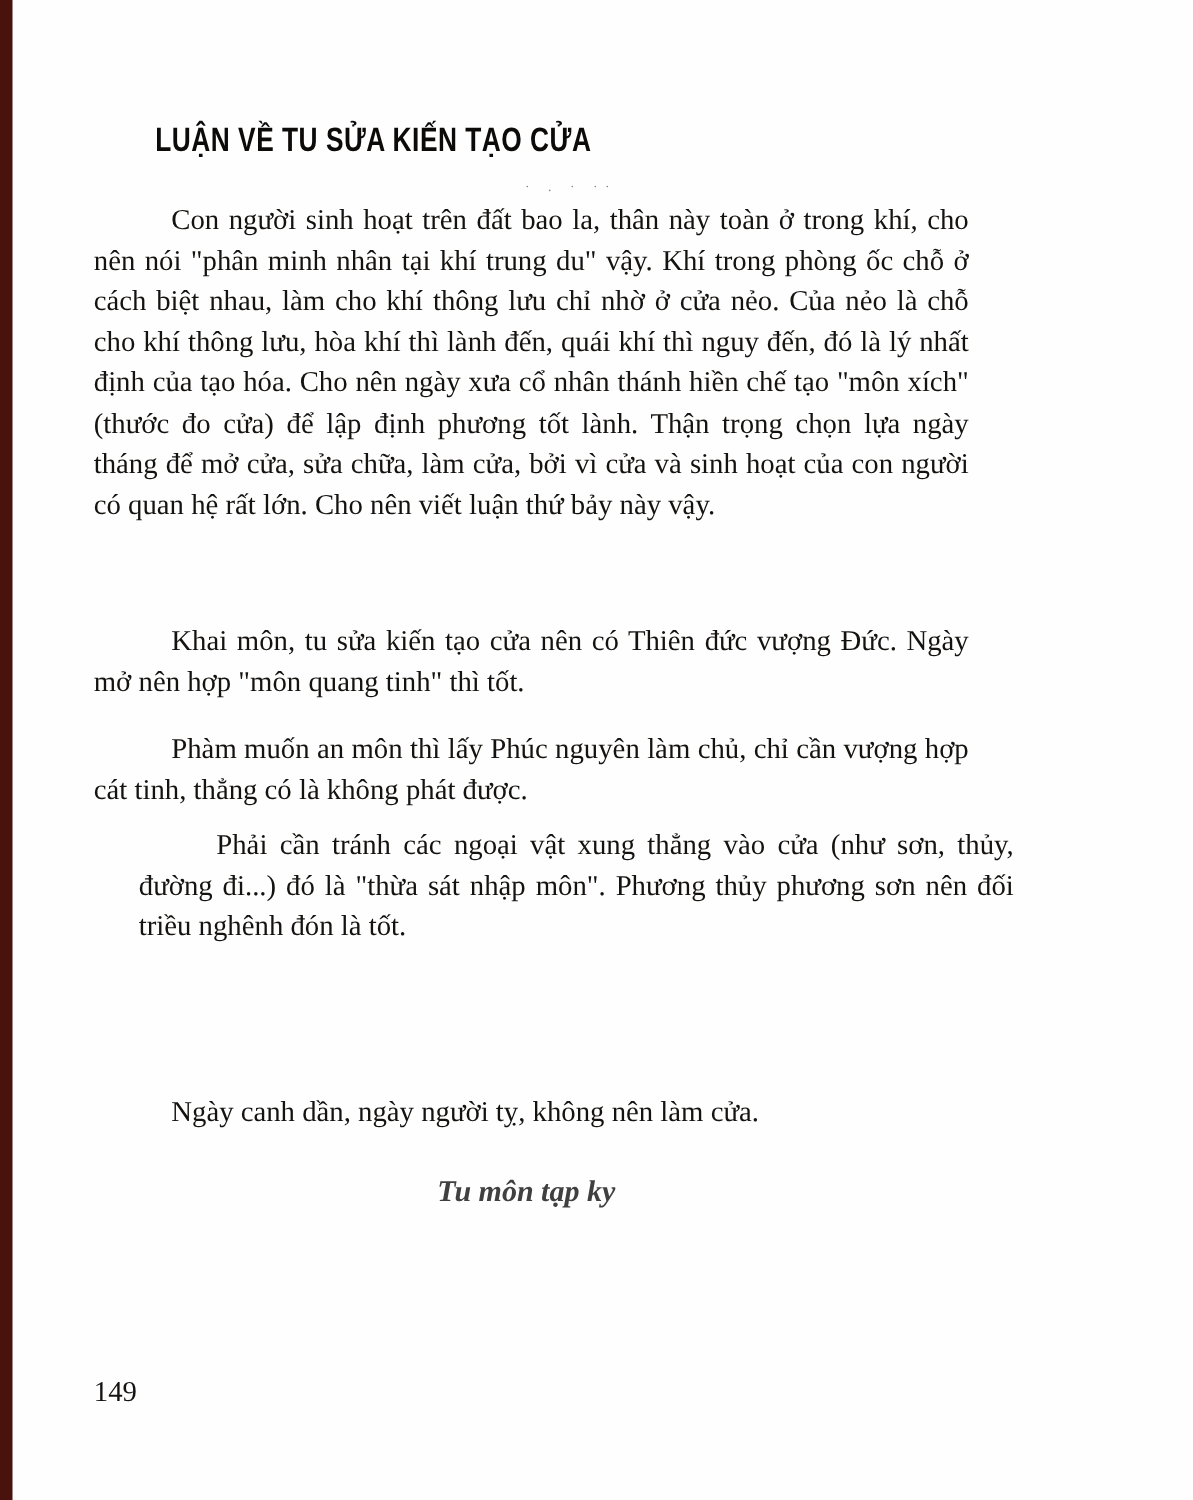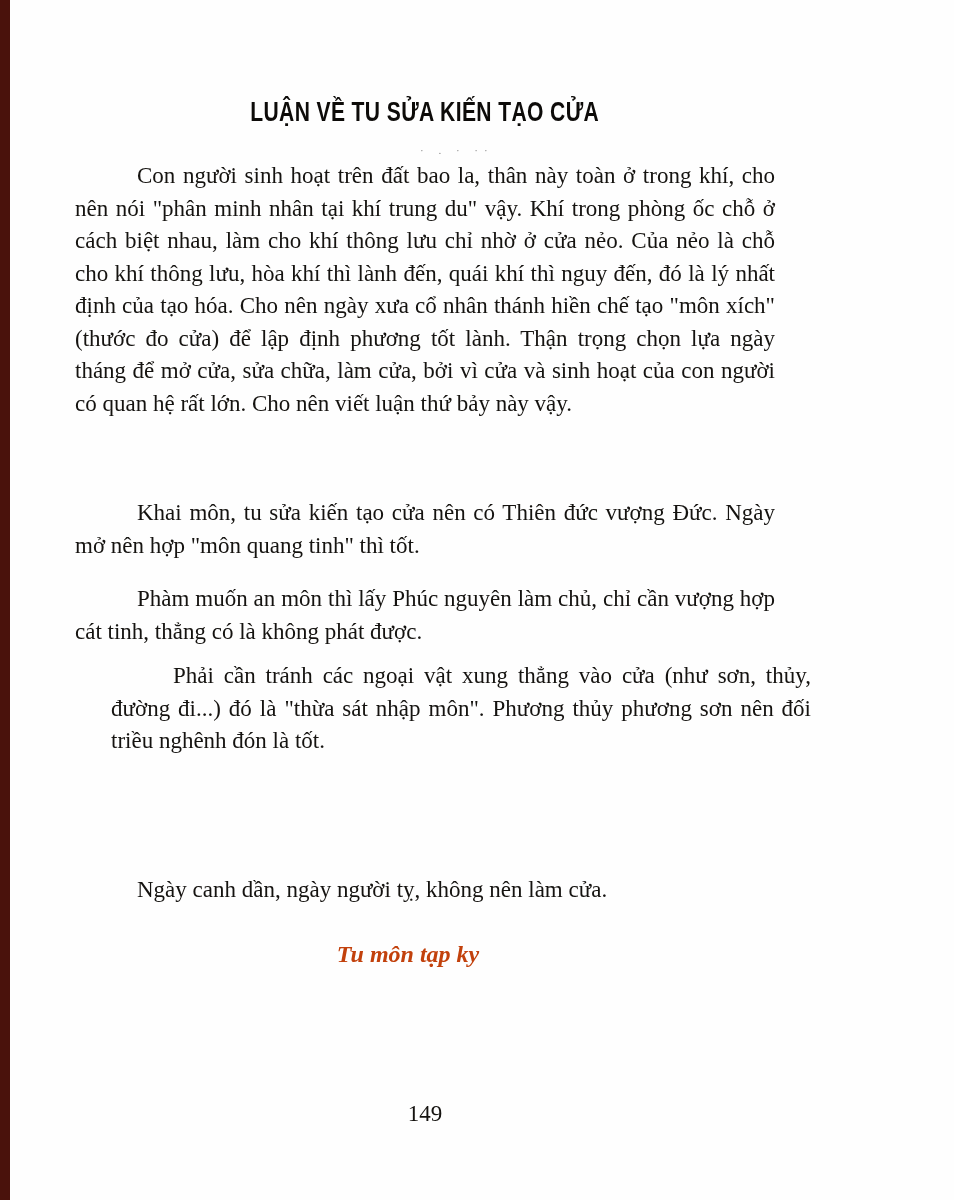--- a/index.html
+++ b/index.html
@@ -22,21 +22,21 @@
     top: 0;
     width: 10px;
     height: 1200px;
     background: #4a120c;
   }
   .title-wrap {
     position: absolute;
     top: 97px;
     left: 75px;
     width: 700px;
-    text-align: center;
+    text-align: left;
   }
   .title-inner {
     display: inline-block;
     font-family: "Liberation Sans", sans-serif;
     font-weight: 700;
     font-size: 27px;
     letter-spacing: 0.5px;
     transform: scaleX(0.78);
     transform-origin: center;
     white-space: nowrap;
@@ -65,36 +65,36 @@
   }
   .p1 { top: 160px; }
   .p2 { top: 497px; }
   .p3 { top: 583px; }
   .p4 { top: 660px; margin-left: 36px; }
   .p5 { top: 766px; }
   .p6 { top: 874px; }
   .subheading {
     position: absolute;
     top: 941px;
-    left: 58px;
+    left: 71px;
     width: 700px;
     text-align: center;
     font-size: 24px;
     font-weight: 700;
     font-style: italic;
     margin: 0;
-    color: #c2410c;
+    color: #404040;
   }
   .p7 { top: 995px; }
   .page-number {
     position: absolute;
     top: 1101px;
     left: 75px;
     width: 700px;
-    text-align: center;
+    text-align: left;
     font-size: 23px;
   }
 </style>
 </head>
 <body>
 
 <div class="page">
 
   <div class="edge-strip"></div>
 

